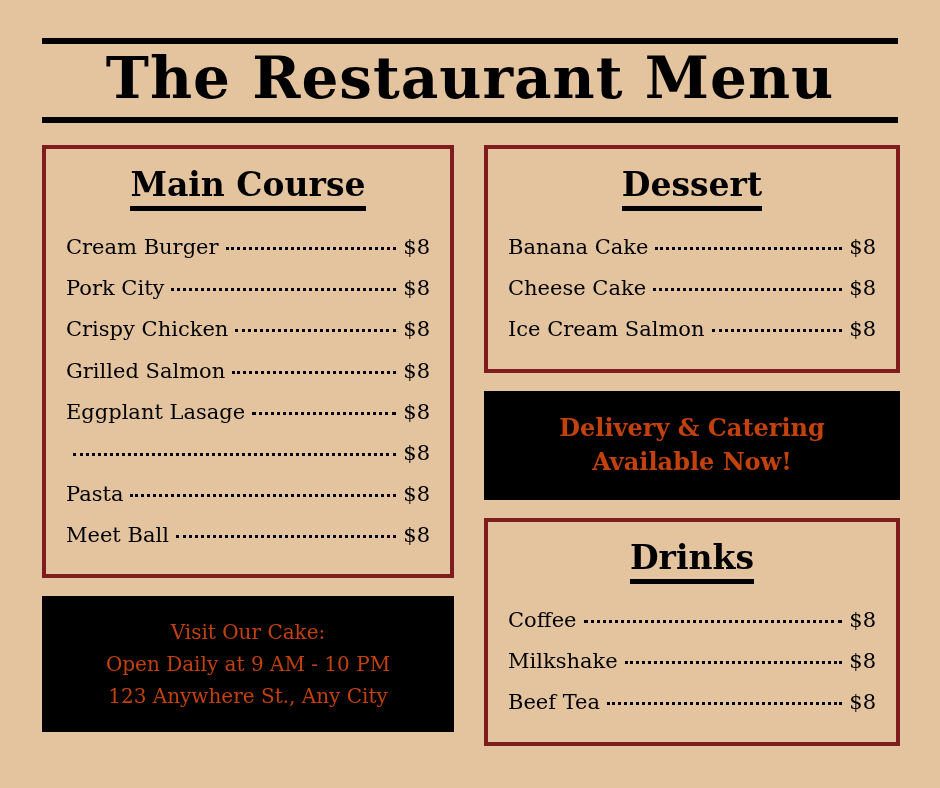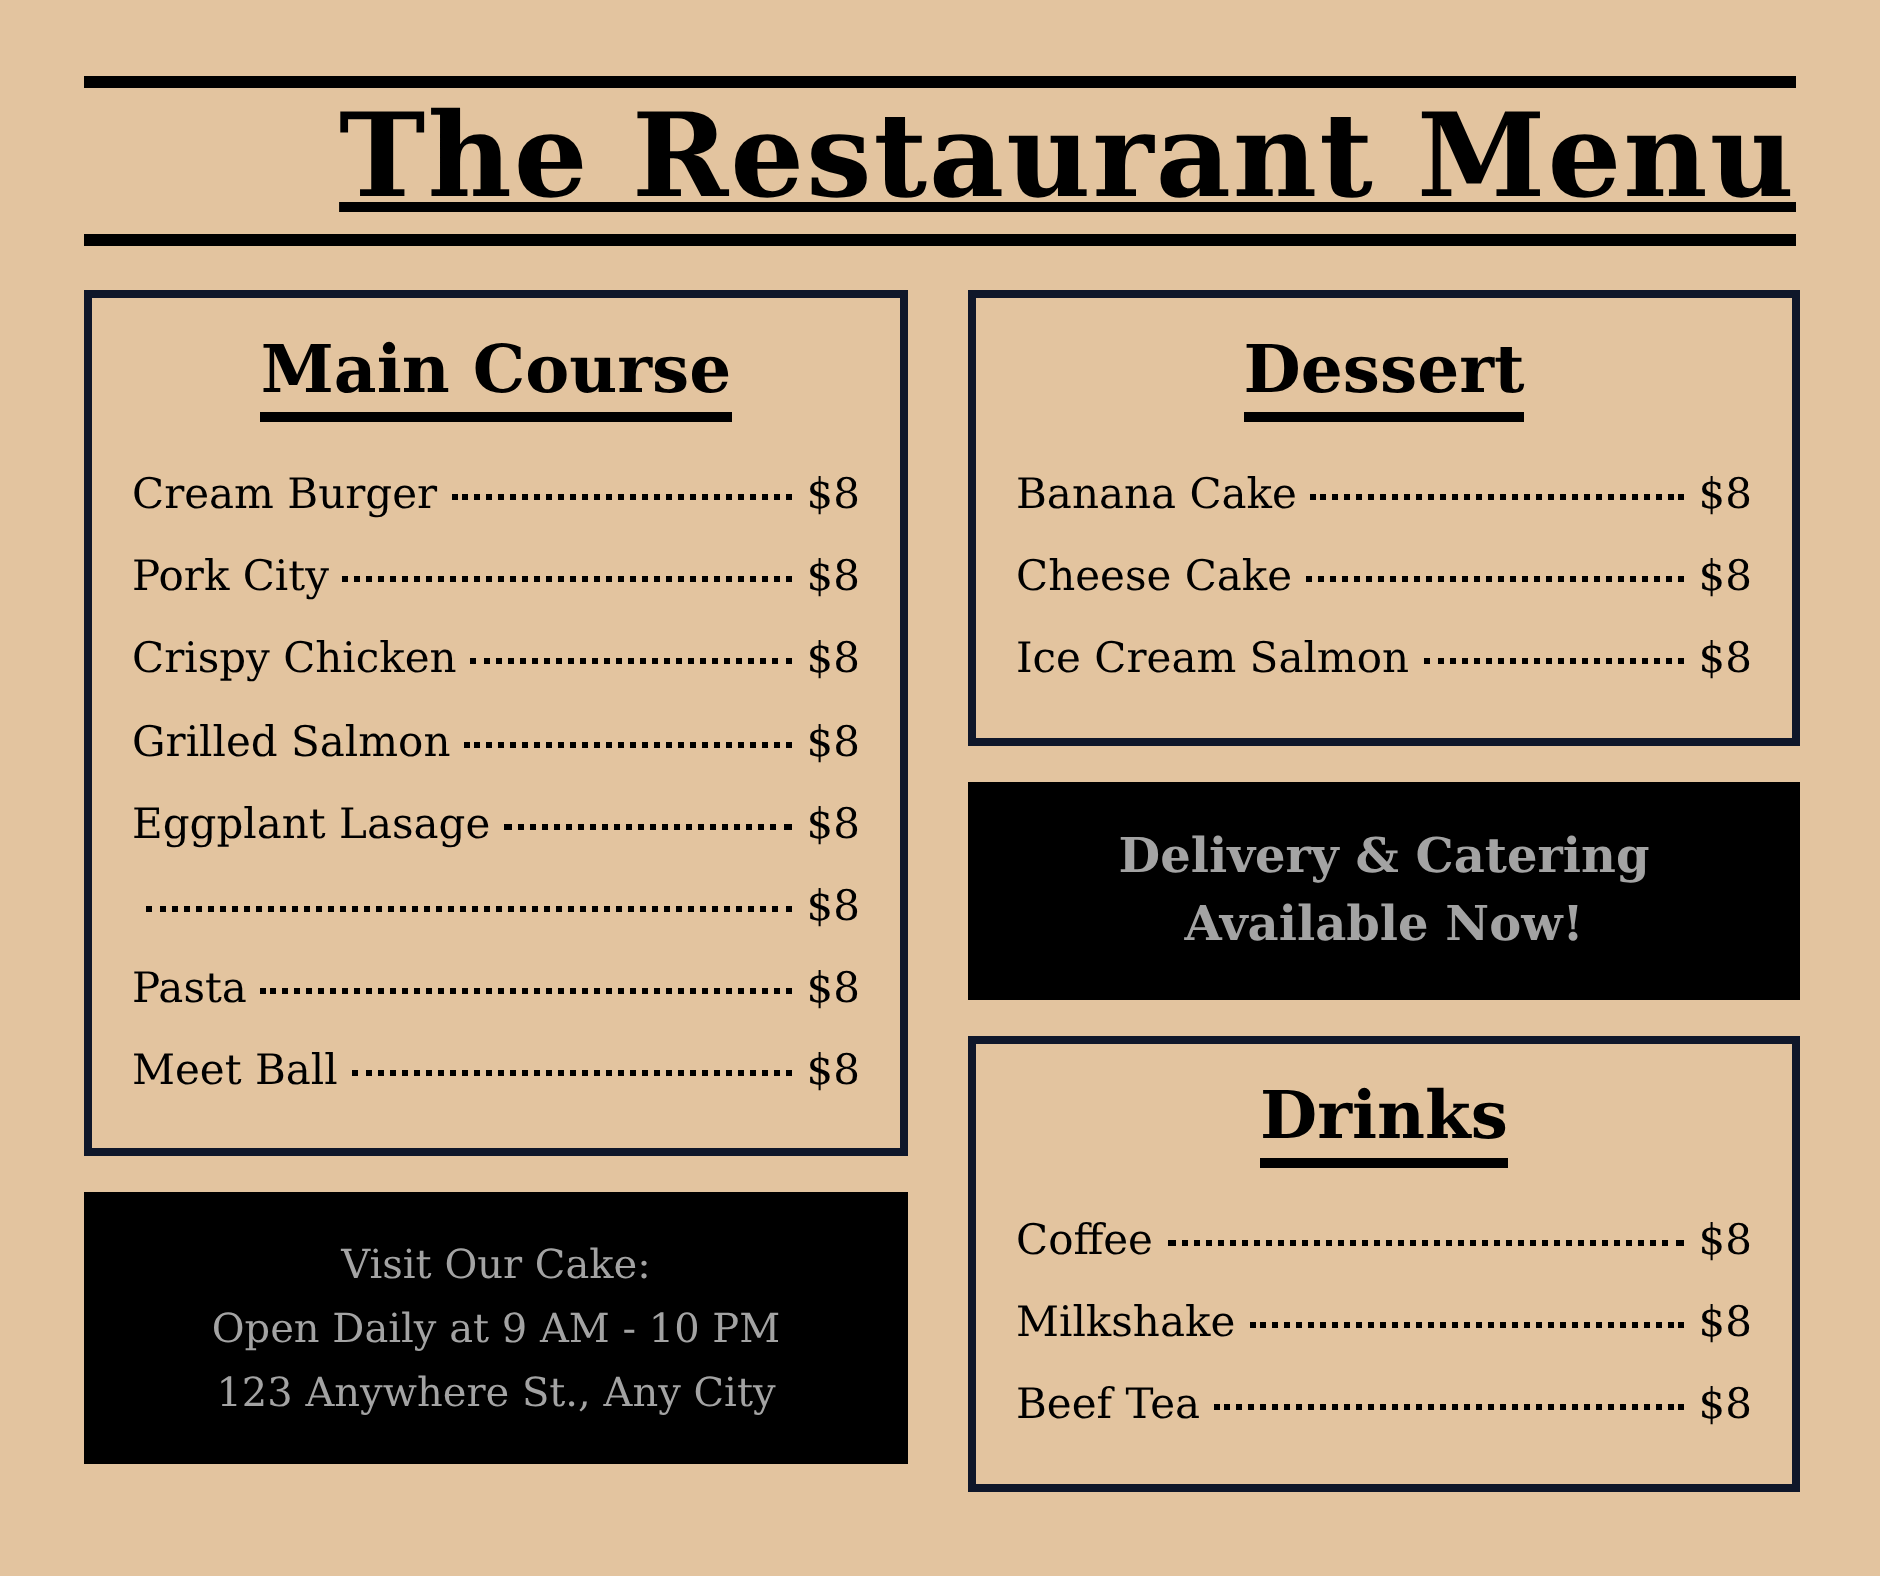--- a/index.html
+++ b/index.html
@@ -21,22 +21,21 @@
     box-sizing: border-box;
     padding: 0;
   }
 
   
   .title-block {
     margin: 38px 42px 0 42px;
     border-top: 6px solid #000;
     border-bottom: 6px solid #000;
     padding: 2px 0 6px 0;
-    text-align: right;
-    text-decoration: underline;
+    text-align: center;
   }
   .title-text {
     font-family: "DejaVu Serif", serif;
     font-weight: bold;
     font-size: 58px;
     letter-spacing: 1px;
     line-height: 1.12;
     margin: 0;
     white-space: nowrap;
   }
@@ -45,21 +44,21 @@
   .columns {
     display: flex;
     gap: 30px;
     margin: 22px 42px 0 42px;
   }
   .col-left { width: 412px; flex: 0 0 412px; }
   .col-right { width: 416px; flex: 0 0 416px; }
 
   
   .card {
-    border: 4px solid #0f172a;
+    border: 4px solid #7f1d1d;
     background: transparent;
     padding: 10px 18px 18px 18px;
     box-sizing: border-box;
   }
   .card + .card,
   .card + .banner,
   .banner + .card {
     margin-top: 18px;
   }
   .section-title {
@@ -91,21 +90,21 @@
     border-bottom: 3px dotted #000;
     position: relative;
     top: -4px;
     min-width: 12px;
   }
   .menu-price { flex: 0 0 auto; }
 
   
   .banner {
     background: #000;
-    color: #a3a3a3;
+    color: #c2410c;
     text-align: center;
     box-sizing: border-box;
   }
   .banner-promo {
     padding: 20px 14px;
   }
   .banner-promo .line {
     font-weight: bold;
     font-size: 24px;
     line-height: 1.45;

